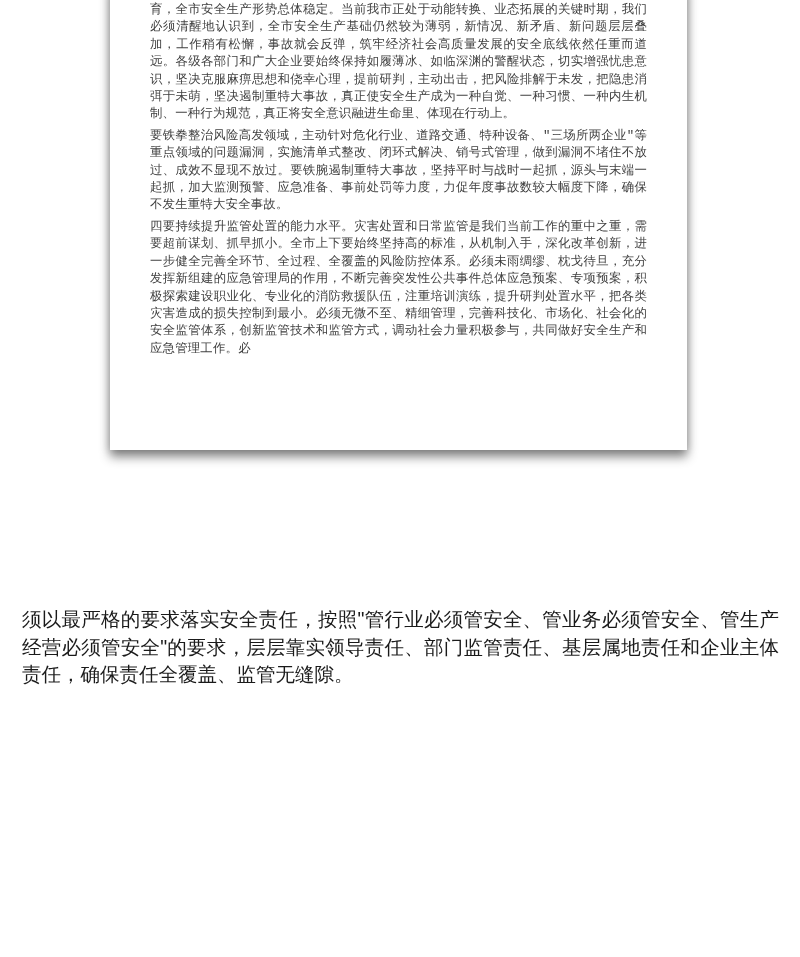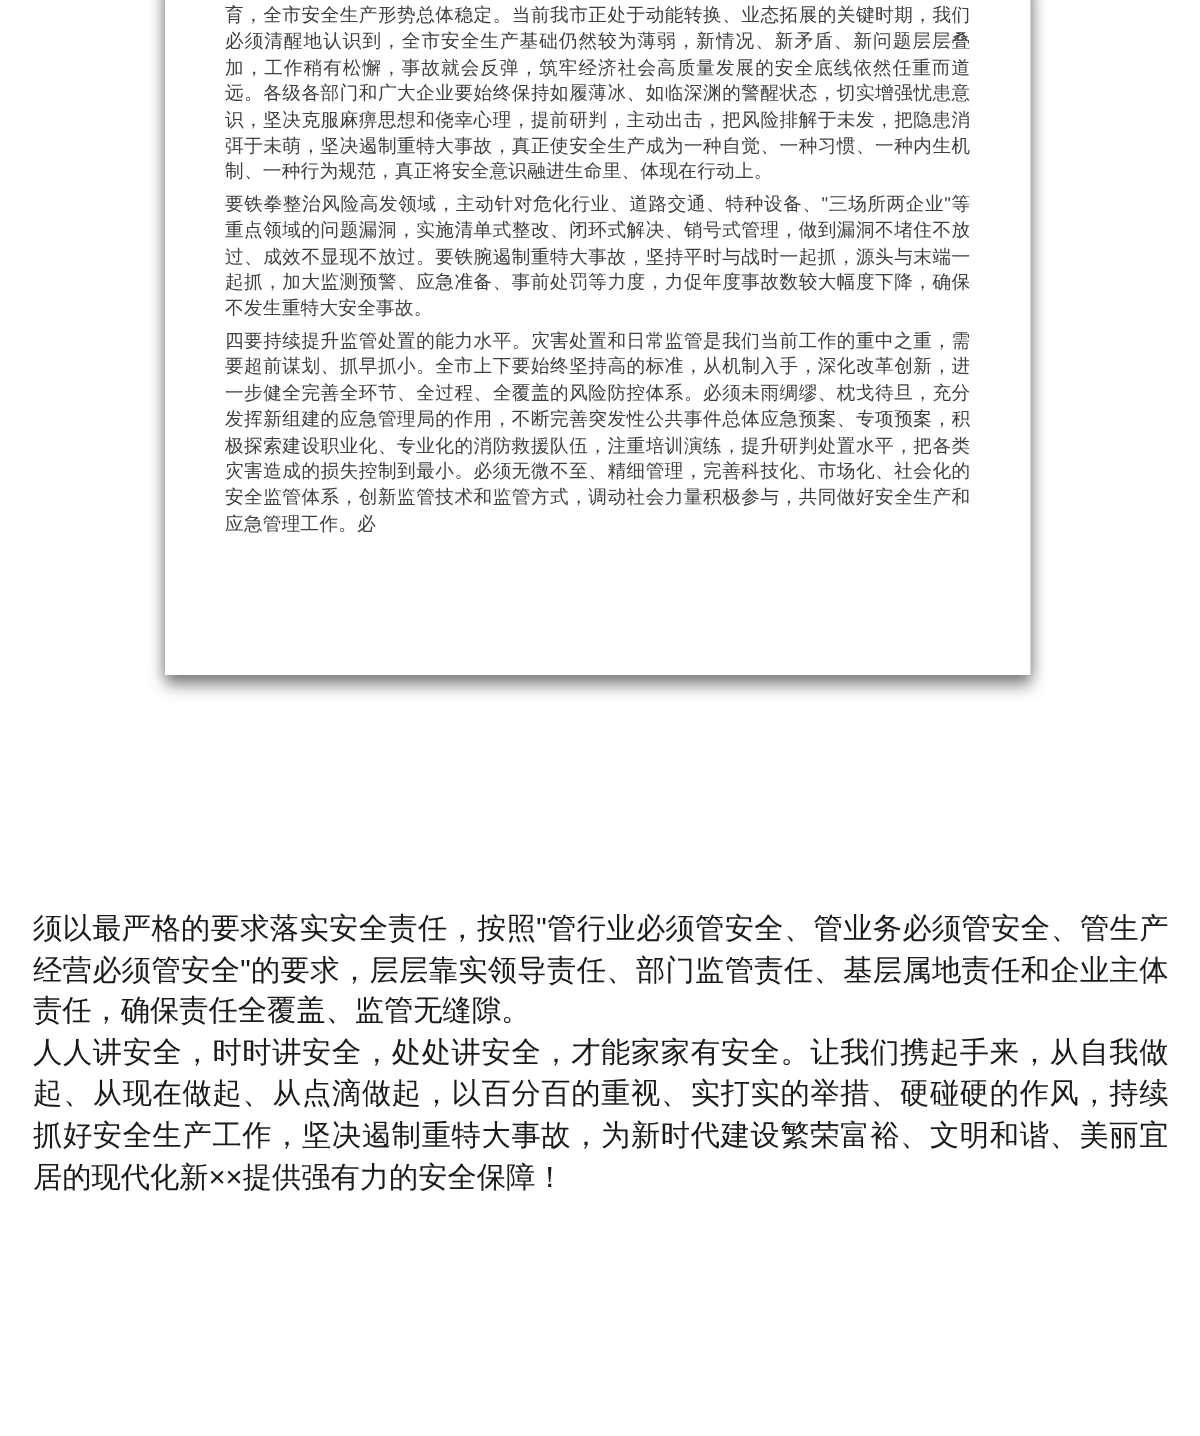--- a/index.html
+++ b/index.html
@@ -31,20 +31,21 @@
       padding: 18px 40px 0 40px;
       font-size: 12.4px;
       line-height: 17.4px;
       letter-spacing: 0.2px;
       color: #3f3f3f;
       text-align: justify;
       text-justify: inter-ideograph;
     }
     .doc-content p {
       margin: 0 0 4px 0;
+      font-family: Liberation Mono, monospace;
     }
 
     
     .article-text {
       position: absolute;
       left: 22px;
       top: 606px;
       width: 757px;
       font-size: 19.5px;
       line-height: 27.6px;
@@ -62,14 +63,13 @@
 <div class="doc-page">
   <div class="doc-content">
     <p>育，全市安全生产形势总体稳定。当前我市正处于动能转换、业态拓展的关键时期，我们必须清醒地认识到，全市安全生产基础仍然较为薄弱，新情况、新矛盾、新问题层层叠加，工作稍有松懈，事故就会反弹，筑牢经济社会高质量发展的安全底线依然任重而道远。各级各部门和广大企业要始终保持如履薄冰、如临深渊的警醒状态，切实增强忧患意识，坚决克服麻痹思想和侥幸心理，提前研判，主动出击，把风险排解于未发，把隐患消弭于未萌，坚决遏制重特大事故，真正使安全生产成为一种自觉、一种习惯、一种内生机制、一种行为规范，真正将安全意识融进生命里、体现在行动上。</p>
     <p>要铁拳整治风险高发领域，主动针对危化行业、道路交通、特种设备、"三场所两企业"等重点领域的问题漏洞，实施清单式整改、闭环式解决、销号式管理，做到漏洞不堵住不放过、成效不显现不放过。要铁腕遏制重特大事故，坚持平时与战时一起抓，源头与末端一起抓，加大监测预警、应急准备、事前处罚等力度，力促年度事故数较大幅度下降，确保不发生重特大安全事故。</p>
     <p>四要持续提升监管处置的能力水平。灾害处置和日常监管是我们当前工作的重中之重，需要超前谋划、抓早抓小。全市上下要始终坚持高的标准，从机制入手，深化改革创新，进一步健全完善全环节、全过程、全覆盖的风险防控体系。必须未雨绸缪、枕戈待旦，充分发挥新组建的应急管理局的作用，不断完善突发性公共事件总体应急预案、专项预案，积极探索建设职业化、专业化的消防救援队伍，注重培训演练，提升研判处置水平，把各类灾害造成的损失控制到最小。必须无微不至、精细管理，完善科技化、市场化、社会化的安全监管体系，创新监管技术和监管方式，调动社会力量积极参与，共同做好安全生产和应急管理工作。必</p>
   </div>
 </div>
 
 <div class="article-text">
   <p>须以最严格的要求落实安全责任，按照"管行业必须管安全、管业务必须管安全、管生产经营必须管安全"的要求，层层靠实领导责任、部门监管责任、基层属地责任和企业主体责任，确保责任全覆盖、监管无缝隙。</p>
-  <p>人人讲安全，时时讲安全，处处讲安全，才能家家有安全。让我们携起手来，从自我做起、从现在做起、从点滴做起，以百分百的重视、实打实的举措、硬碰硬的作风，持续抓好安全生产工作，坚决遏制重特大事故，为新时代建设繁荣富裕、文明和谐、美丽宜居的现代化新××提供强有力的安全保障！</p>
 </div>
 
 </body></html>

